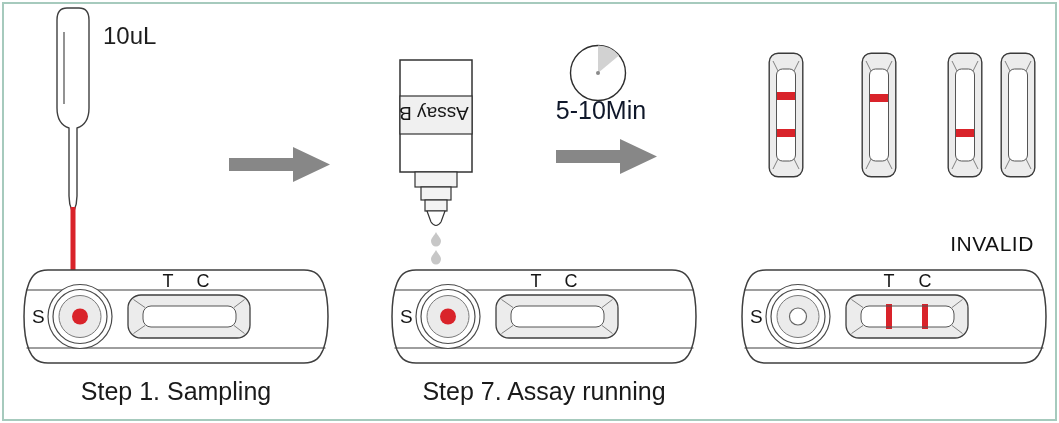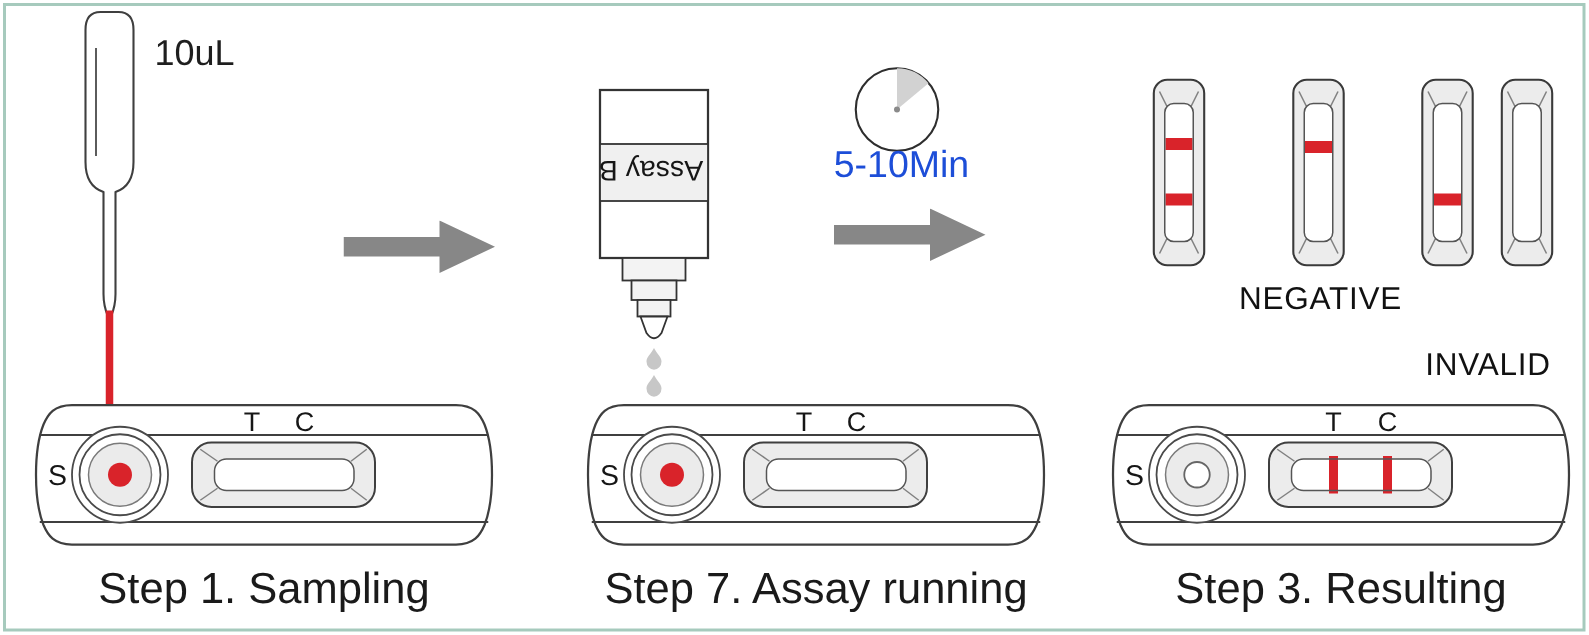--- a/index.html
+++ b/index.html
@@ -12,23 +12,23 @@
     --frame-teal:#a6cabd;
   }
   html,body{margin:0;padding:0;background:#ffffff;}
   .canvas{
     position:relative;width:1059px;height:423px;background:#fff;overflow:hidden;
     font-family:"Liberation Sans", sans-serif;color:#1b1b1b;
   }
   .frame{position:absolute;inset:2px;border:2px solid var(--frame-teal);pointer-events:none;}
   .abs{position:absolute;}
   .note{font-size:24px;line-height:35px;color:#1e1e1e;}
-  .caption{font-size:29px;text-align:center;white-space:nowrap;color:#1a1a1a;}
+  .caption{font-size:25px;text-align:center;white-space:nowrap;color:#1a1a1a;}
   .result-label{font-size:21px;text-align:center;white-space:nowrap;letter-spacing:.5px;color:#111;}
-  .timer-text{font-size:25px;text-align:center;white-space:nowrap;color:#1d4ed8;}
+  .timer-text{font-size:25px;text-align:center;white-space:nowrap;color:#0f172a;}
   svg{display:block;}
   .stroke{stroke:var(--outline);fill:none;}
   .fill-red{fill:var(--red);}
   .fill-arrow{fill:var(--arrow-gray);}
   .fill-drop{fill:var(--drop-gray);}
   .fill-wedge{fill:var(--timer-wedge);}
   .svg-label{font-family:"Liberation Sans",sans-serif;fill:#161616;}
 </style>
 </head>
 <body>
@@ -109,21 +109,20 @@
 
   <svg class="abs" style="left:1000px;top:52px;" width="36" height="126" viewBox="0 0 36 126">
     <rect x="1.2" y="1.2" width="33.6" height="123.6" rx="9" fill="#ececec" stroke="#3a3a3a" stroke-width="1.4"></rect>
     <line x1="5" y1="9" x2="10" y2="19" stroke="#808080" stroke-width="1"></line>
     <line x1="31" y1="9" x2="26" y2="19" stroke="#808080" stroke-width="1"></line>
     <line x1="5" y1="117" x2="10" y2="107" stroke="#808080" stroke-width="1"></line>
     <line x1="31" y1="117" x2="26" y2="107" stroke="#808080" stroke-width="1"></line>
     <rect x="8.5" y="17" width="19" height="92" rx="6" fill="#fff" stroke="#555" stroke-width="1"></rect>
   </svg>
 
-  <div class="abs result-label" style="left:826px;top:188px;width:108px;">NEGATIVE</div>
   <div class="abs result-label" style="left:942px;top:188px;width:100px;margin-top:44px;">INVALID</div>
 
   <svg class="abs" style="left:22px;top:268px;" width="308" height="97" viewBox="0 0 308 97">
     <path fill="#fff" stroke="#3f3f3f" stroke-width="1.5" d="M26,2 L282,2 C294,2 298,8 301,15 C305,25 306,36 306,48.5 C306,61 305,72 301,82 C298,89 294,95 282,95 L26,95 C14,95 10,89 7,82 C3,72 2,61 2,48.5 C2,36 3,25 7,15 C10,8 14,2 26,2 Z"></path>
     <line x1="4.5" y1="22" x2="303.5" y2="22" stroke="#3f3f3f" stroke-width="1.2"></line>
     <line x1="4.5" y1="80" x2="303.5" y2="80" stroke="#3f3f3f" stroke-width="1.2"></line>
     <g>
       <circle cx="58" cy="48.5" r="32" fill="#fff" stroke="#4a4a4a" stroke-width="1.2"></circle>
       <circle cx="58" cy="48.5" r="27" fill="#fff" stroke="#4a4a4a" stroke-width="1.2"></circle>
       <circle cx="58" cy="48.5" r="21" fill="#ebebeb" stroke="#7a7a7a" stroke-width="1"></circle>
@@ -186,14 +185,13 @@
       <rect class="fill-red" x="146" y="36" width="6" height="25"></rect>
       <rect class="fill-red" x="182" y="36" width="6" height="25"></rect>
       <rect x="121" y="38" width="93" height="21" rx="8" fill="none" stroke="#555" stroke-width="1"></rect>
     </g>
     <text class="svg-label" x="149" y="19" font-size="18" text-anchor="middle">T</text>
     <text class="svg-label" x="185" y="19" font-size="18" text-anchor="middle">C</text>
   </svg>
 
   <div class="abs caption" style="left:22px;top:377px;width:308px;">Step 1. Sampling</div>
   <div class="abs caption" style="left:390px;top:377px;width:308px;">Step 7. Assay running</div>
-  <div class="abs caption" style="left:740px;top:377px;width:308px;">Step 3. Resulting</div>
 </div>
 
 </body></html>

